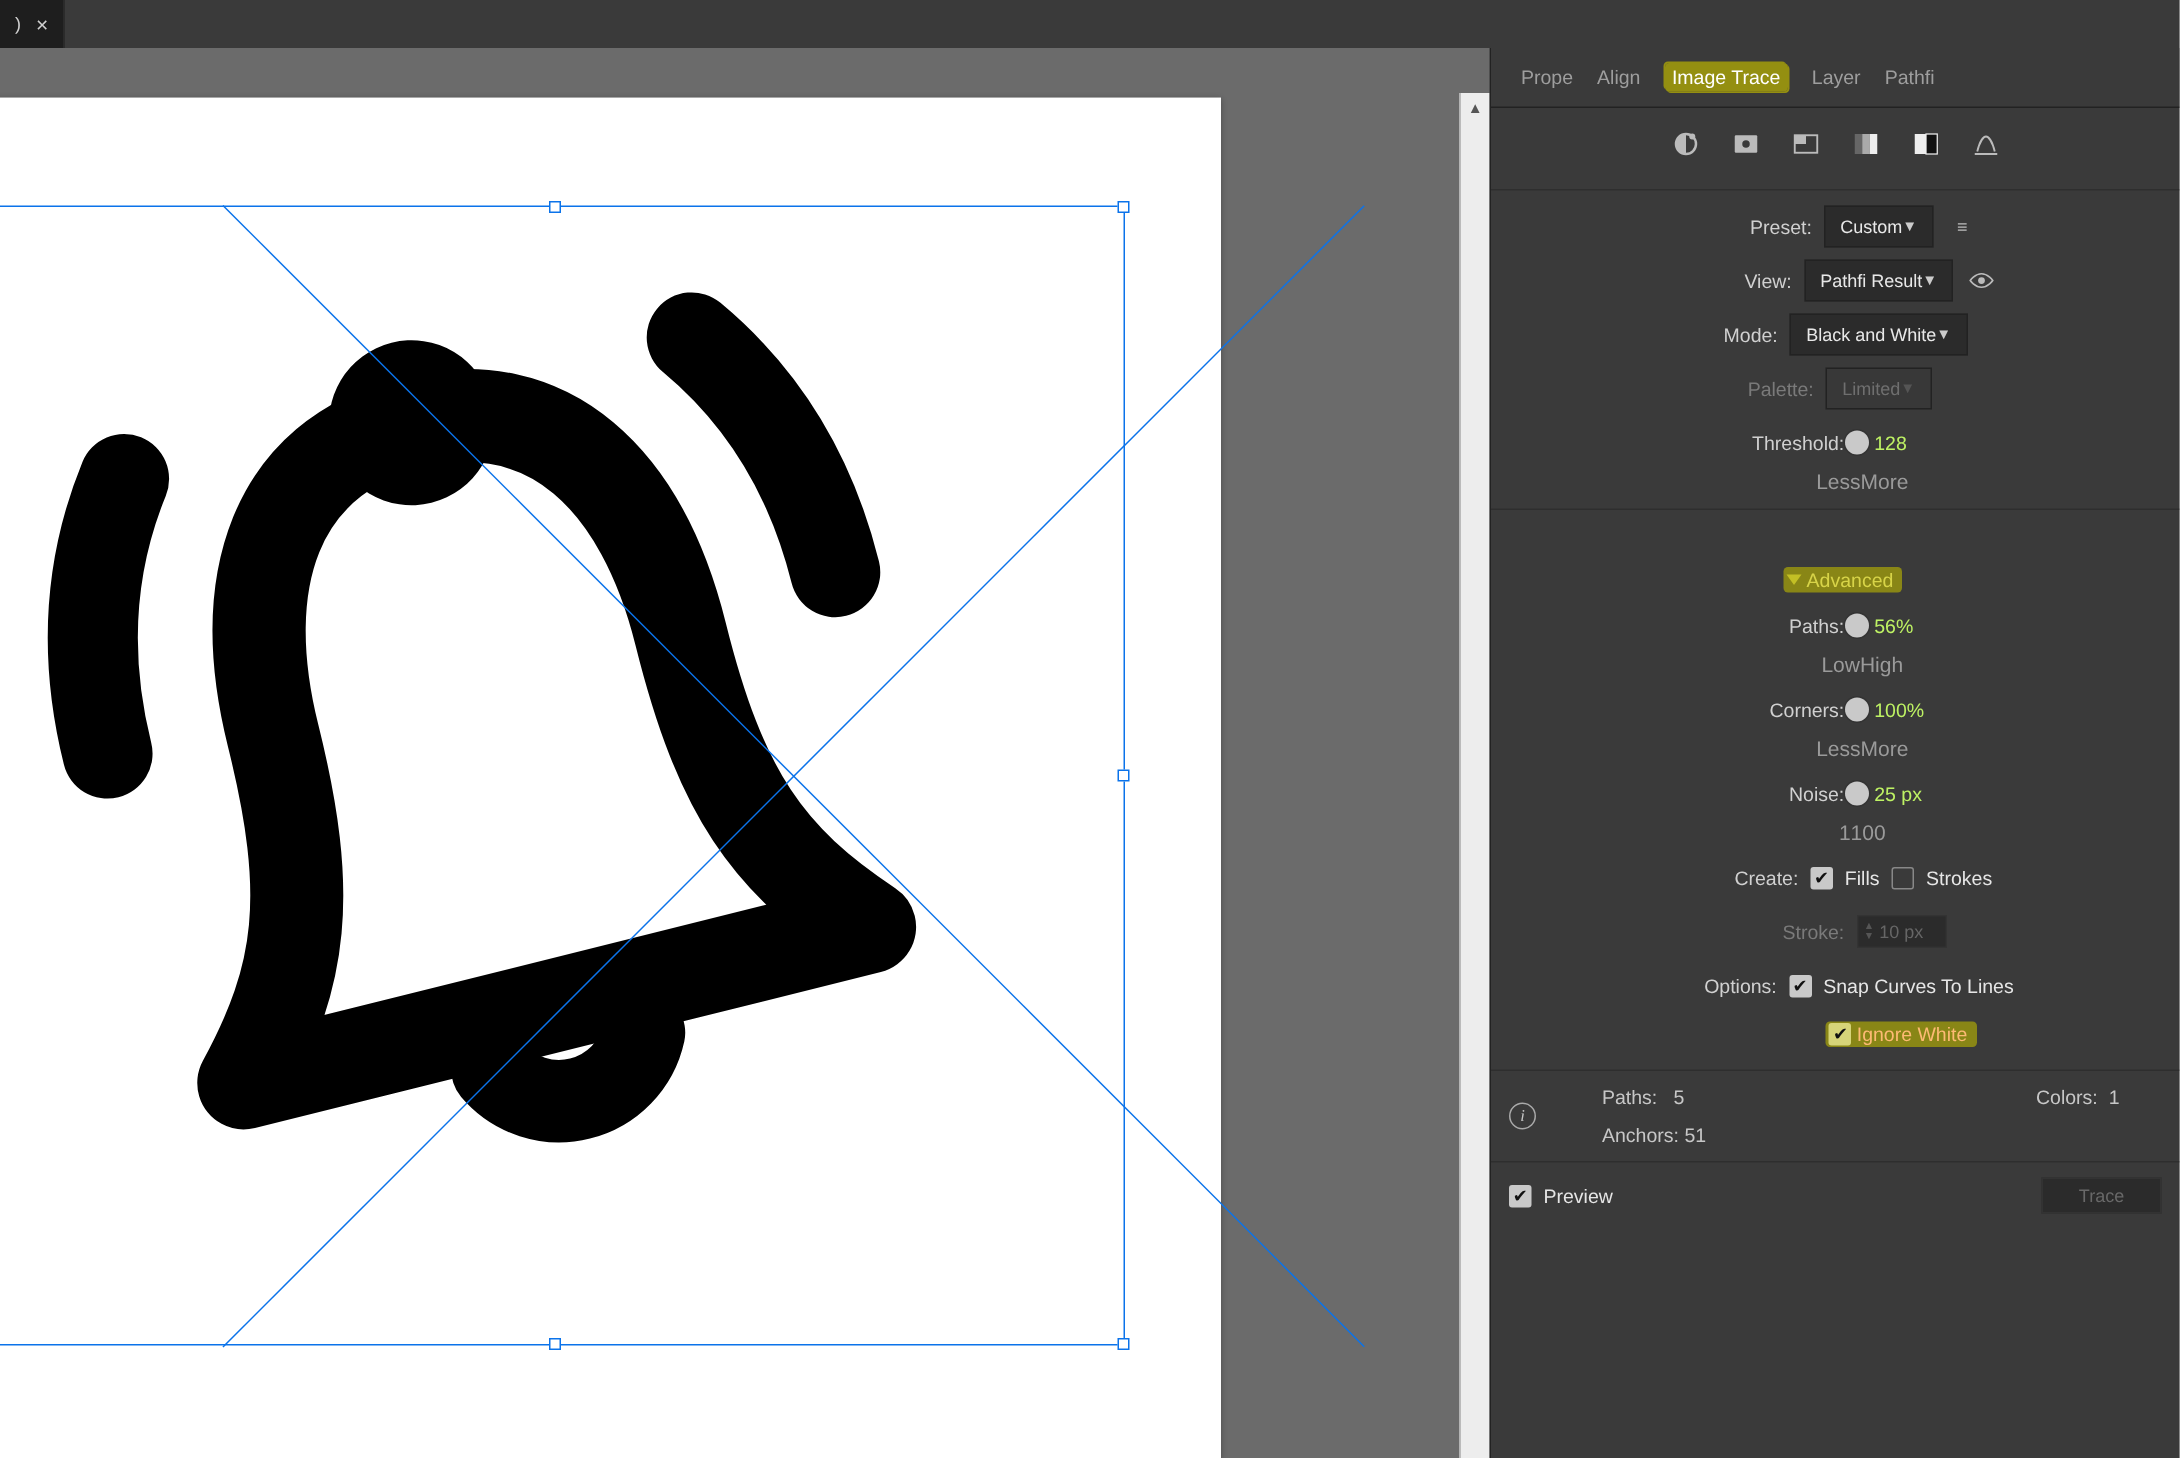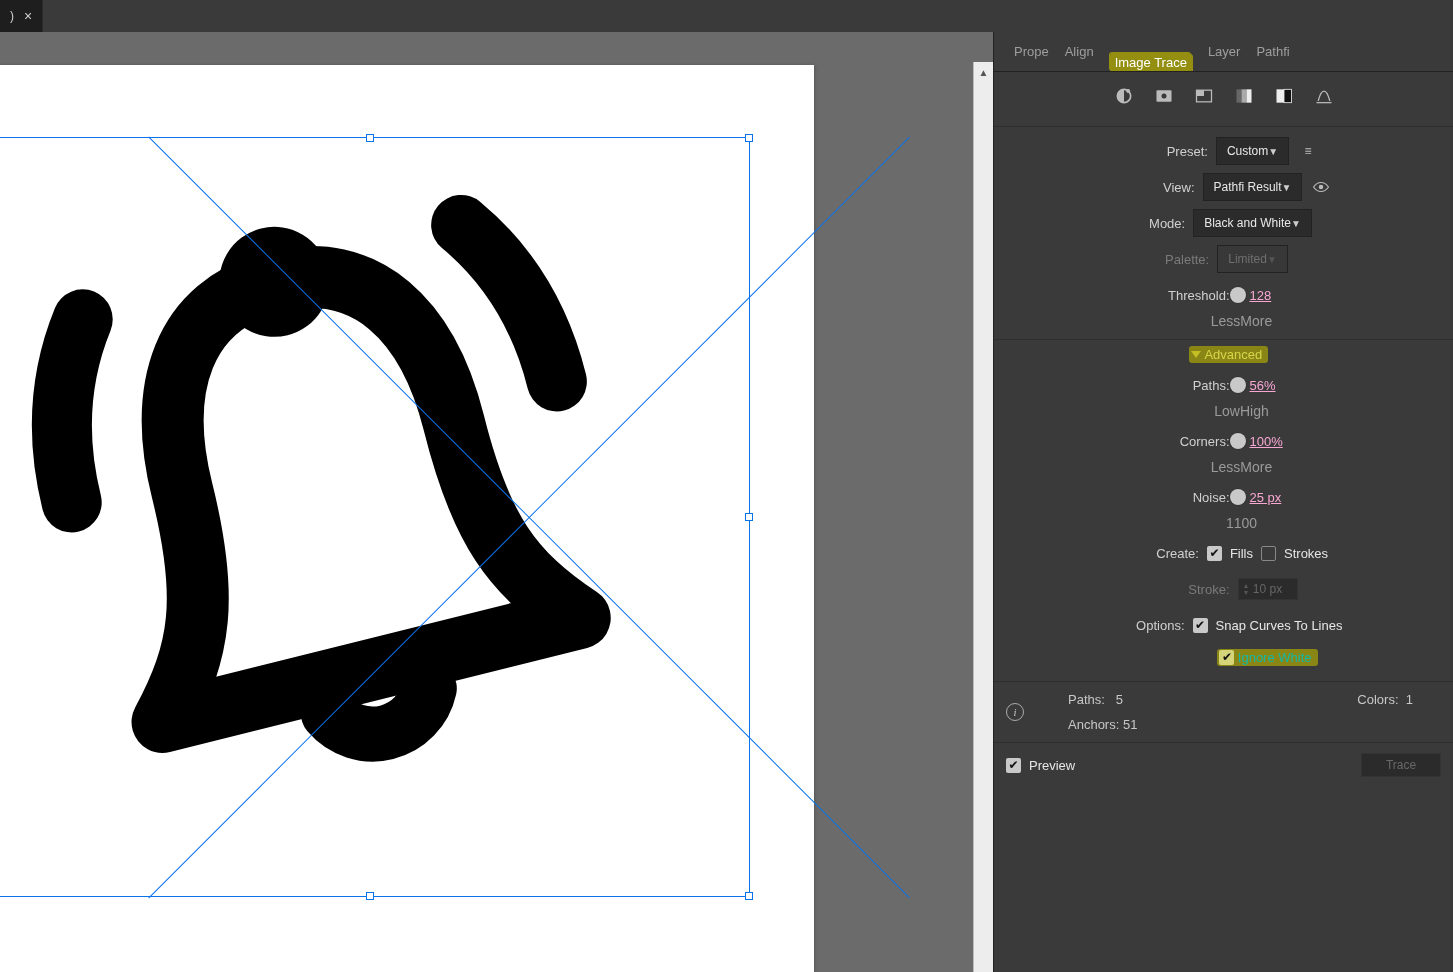--- a/index.html
+++ b/index.html
@@ -33,39 +33,39 @@
     .selection-box::after { transform-origin:center; transform: rotate(-45deg);}
     .handle { width:8px; height:8px; background:#fff; border:1px solid #0b73ea; position:absolute; } .h-tm{top:-4px;left:calc(50% - 4px);} .h-tr{top:-4px;right:-4px;} .h-mr{top:calc(50% - 4px);right:-4px;} .h-bm{bottom:-4px;left:calc(50% - 4px);} .h-br{bottom:-4px;right:-4px;}
 
     .bell { position:absolute; top:120px; left:60px; width:620px; height:640px; }
 
     
     .right-panels { width:460px; background:#3a3a3a; display:flex; flex-direction:column; border-left:1px solid #222;}
 
     .panel-tabs { display:flex; height:40px; align-items:center; background:#3a3a3a; border-bottom:1px solid #222; padding-left:12px; gap:0; overflow:hidden; white-space:nowrap;}
     .panel-tab { padding:0 8px; height:40px; display:flex; align-items:center; color:#9e9e9e; font-size:13px; cursor:pointer; position:relative;}
-    .panel-tab.active { color:#f0f0f0;align-items:flex-end; }
+    .panel-tab.active { color:#f0f0f0; }
     .hl-yellow { background: rgba(186,180,0,0.7); border-radius:3px; padding:2px 5px; color:#fff !important; box-shadow: -1px -1px 0 rgba(186,180,0,0.7), 1px 1px 0 rgba(186,180,0,0.7); }
 
     .preset-icons { display:flex; gap:18px; justify-content:center; padding:14px 0 20px 0; border-bottom:1px solid #2e2e2e;}
     .preset-icons .ico { width:22px; height:20px; display:flex; align-items:center; justify-content:center; color:#ccc; cursor:pointer;}
     .ico svg { width:22px; height:20px; }
 
     .panel-body { padding:10px 12px 10px 0; display:flex; flex-direction:column; gap:8px; border-bottom:1px solid #2e2e2e;align-items:center;}
     .row { display:flex; align-items:center; gap:8px; min-height:28px; }
     .row .lbl { width:92px; text-align:right; color:#d0d0d0; font-size:13px; }
     .row.disabled .lbl, .row.disabled .val { color:#7a7a7a; }
     .dropdown { flex:1; background:#2b2b2b; border:1px solid #222; height:28px; display:flex; align-items:center; padding:0 10px; justify-content:space-between; color:#e8e8e8; cursor:pointer;}
     .dropdown .chev { font-size:10px; color:#ccc; }
     .side-ico { width:22px; display:flex; align-items:center; justify-content:center; color:#bbb;}
 
     .slider { flex:1; height:20px; position:relative; display:flex; align-items:center;}
     .slider .track { height:2px; background:#717171; width:100%; position:relative;}
     .slider .knob { width:16px; height:16px; background:#c9c9c9; border-radius:50%; position:absolute; top:50%; transform:translate(-50%,-50%); box-shadow:0 0 0 1px #333; }
-    .valbox { width:52px; text-align:left; padding-left:4px; color:#f9a8d4; font-size:13px;text-decoration:underline; }
+    .valbox { width:52px; text-align:left; padding-left:4px; color:#bef264; font-size:13px; }
     .sub { display:flex; justify-content:space-between; padding-left:100px; padding-right:52px; margin-top:-4px; font-size:14px; color:#9a9a9a;}
     .adv-row { display:flex; align-items:center; gap:6px; padding-left:22px; cursor:pointer; }
     .adv-row .tri { width:0;height:0; border-left:5px solid transparent; border-right:5px solid transparent; border-top:7px solid #c3bf25; }
     .adv-row span { color:#d8d448; font-size:13px;}
     .hl-wrap {display:inline-flex; align-items:center; background:rgba(186,180,0,0.62); border-radius:3px; padding:1px 6px 1px 2px;}
 
     .toggle-btn { width:28px; height:24px; display:flex; align-items:center; justify-content:center; cursor:pointer; border:1px solid transparent;}
     .toggle-btn.active { background:#222; border:1px solid #777; border-radius:2px;}
     .toggle-btn svg{width:18px;height:18px;}
     .chk { width:15px; height:15px; background:#c9c9c9; border-radius:2px; display:flex; align-items:center; justify-content:center; font-size:12px; color:#111; cursor:pointer;}
@@ -230,21 +230,21 @@
             <div class="knob" style="left:50%"></div>
           </div>
         <div class="valbox">128</div>
       </div>
       <div class="sub">
           <span>Less</span>
           <span>More</span>
         </div>
     </div>
 
-    <div class="panel-body" style="padding-top:6px;">
+    <div class="panel-body" style="padding-top:6px;margin-top:32px;">
       <div class="adv-row">
         <span class="hl-wrap"><span class="tri"></span>&nbsp;<span>Advanced</span></span>
       </div>
 
       <div class="row">
         <div class="lbl">Paths:</div>
         <div class="slider">
             <div class="track"></div>
             <div class="knob" style="left:56%"></div>
           </div>
@@ -300,21 +300,21 @@
 
       <div class="row">
         <div class="lbl">Options:</div>
         <div class="chk">✔</div>
         <span class="chk-label">Snap Curves To Lines</span>
       </div>
       <div class="row" style="margin-top:-4px;">
         <div class="lbl"></div>
         <span class="hl-wrap">
           <div class="chk" style="background:#d6d479">✔</div>
-          &nbsp;<span class="chk-label" style="color:#14b8a6">Ignore White</span>
+          &nbsp;<span class="chk-label" style="color:#fdba74">Ignore White</span>
         </span>
       </div>
     </div>
 
     <div class="stats">
       <div class="info-ico">i</div>
       <div class="stats-cols">
         <div class="stat-row">
           <span><span>Paths:</span>&nbsp;&nbsp;&nbsp;<span>5</span></span>
           <span style="margin-left:auto;margin-right:28px;"><span>Colors:</span>&nbsp;&nbsp;<span>1</span></span>

